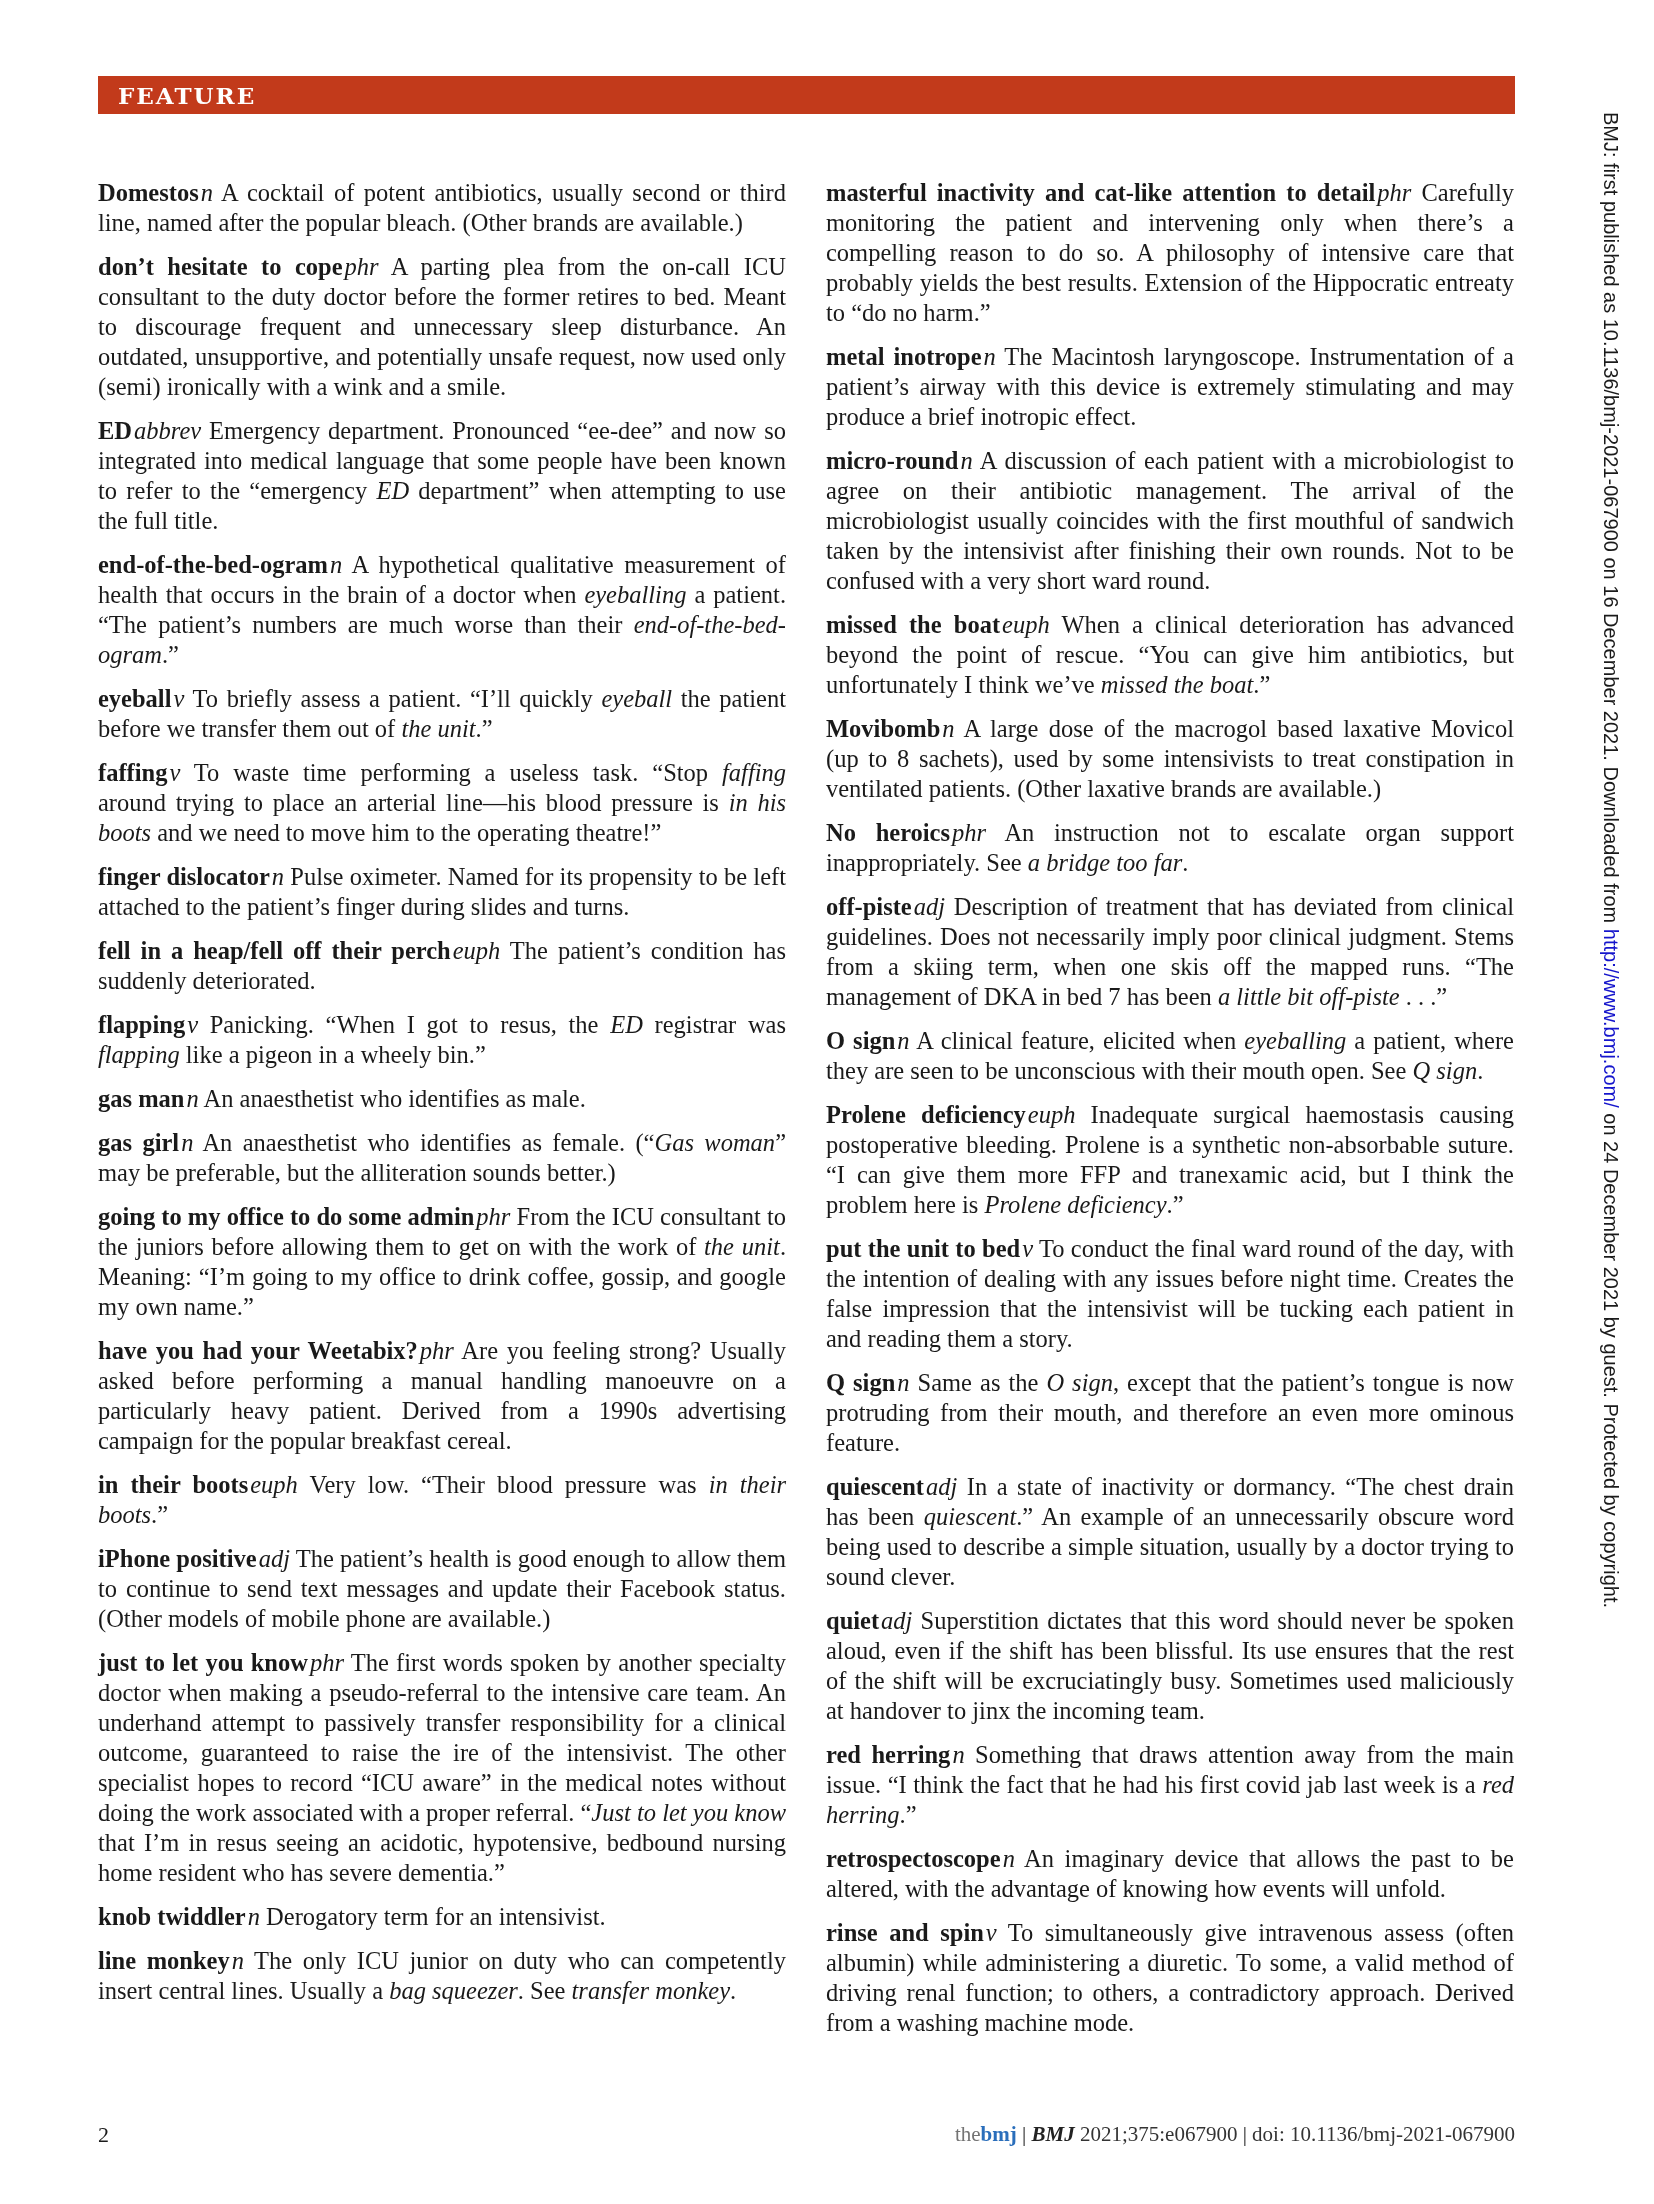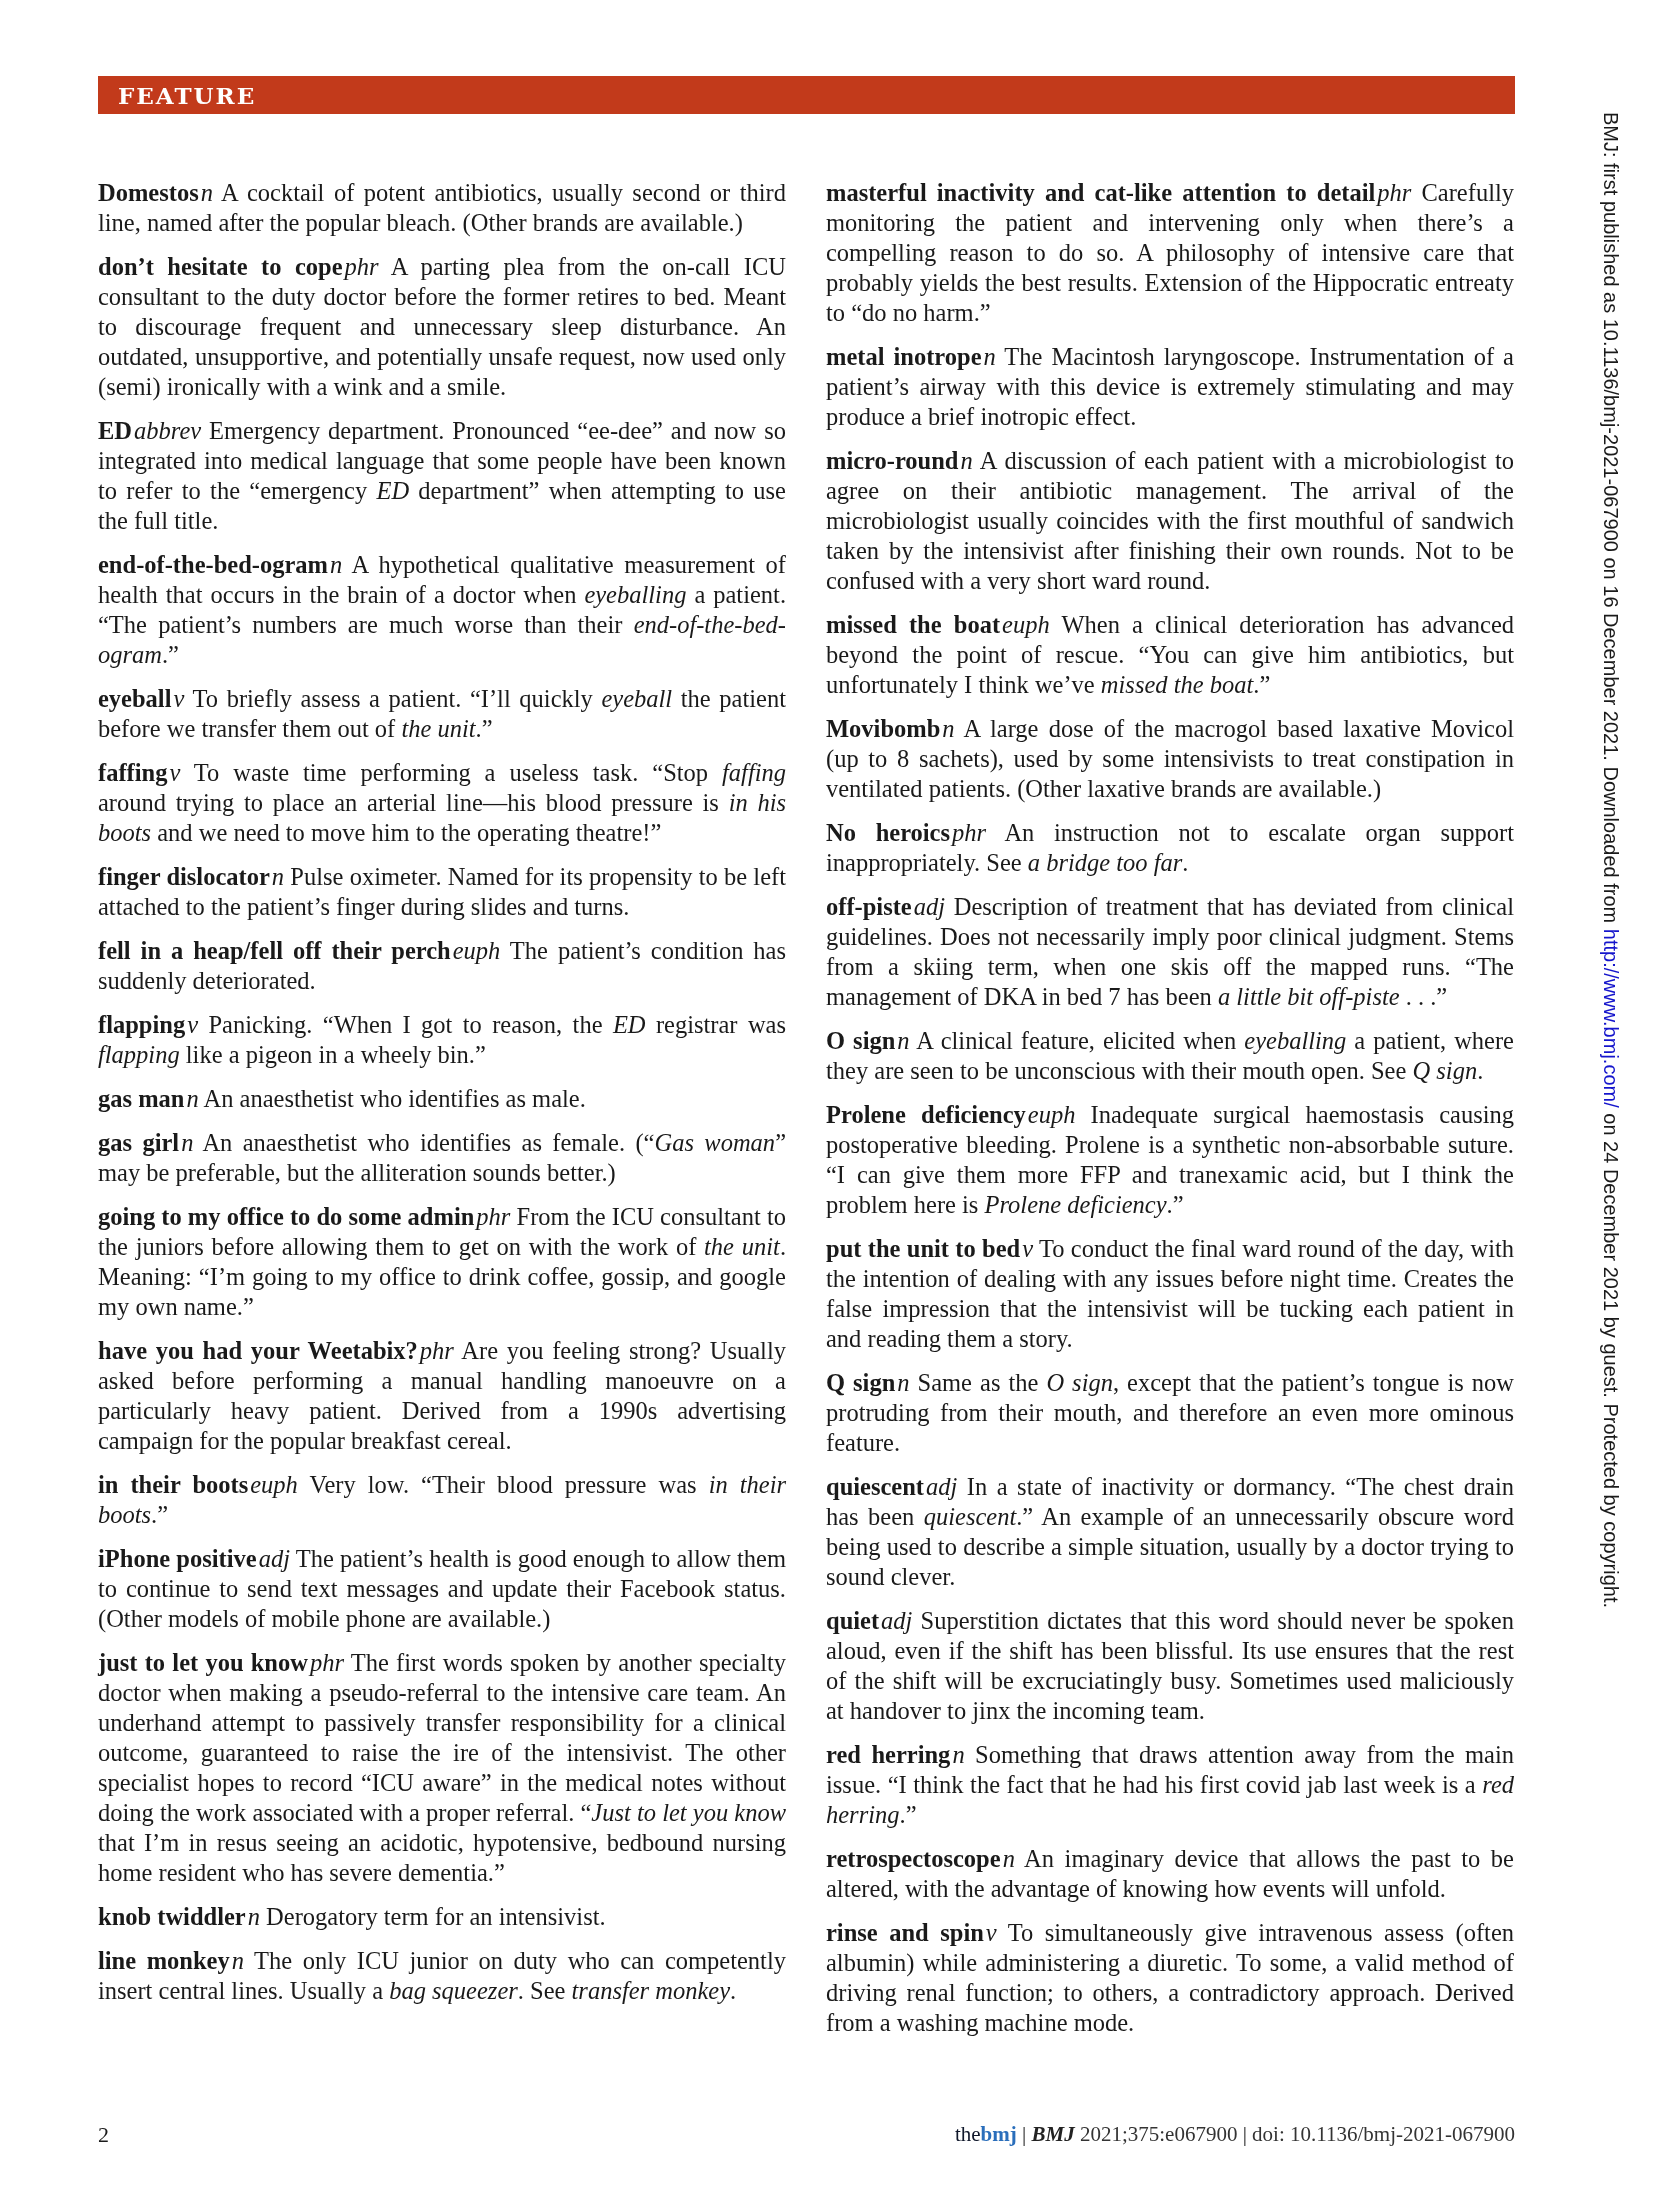--- a/index.html
+++ b/index.html
@@ -34,21 +34,21 @@
     font-family:"Liberation Sans", sans-serif; font-size:20px;
     color:#1a1a1a; white-space:nowrap;
   }
   .sidebar .r-link { color:#1515cc; }
   .footer {
     position:absolute; left:98px; top:2122px; width:1417px;
     font-size:21px; color:#333333;
   }
   .footer .page-num { float:left; font-size:22px; color:#1a1a1a; }
   .footer .citation { float:right; }
-  .citation .r-logo-the { color:#0f172a; }
+  .citation .r-logo-the { color:#737373; }
   .citation .r-logo-bmj { color:#2a6ebb; font-weight:bold; }
   .citation .r-cite-j   { font-weight:bold; font-style:italic; color:#222; }
   .citation .r-sep      { color:#222; }
 </style>
 </head>
 <body>
 
 <div class="banner" style="background: rgb(194, 58, 27);">
   <span class="banner-label">FEATURE</span>
 </div>
@@ -56,21 +56,21 @@
 <div class="columns">
   <div class="col">
       <p class="entry"><span class="r-term">Domestos</span><span class="r-pos">n</span><span> A cocktail of potent antibiotics, usually second or third line, named after the popular bleach. (Other brands are available.)</span></p>
       <p class="entry"><span class="r-term">don’t hesitate to cope</span><span class="r-pos">phr</span><span> A parting plea from the on-call ICU consultant to the duty doctor before the former retires to bed. Meant to discourage frequent and unnecessary sleep disturbance. An outdated, unsupportive, and potentially unsafe request, now used only (semi) ironically with a wink and a smile.</span></p>
       <p class="entry"><span class="r-term">ED</span><span class="r-pos">abbrev</span><span> Emergency department. Pronounced “ee-dee” and now so integrated into medical language that some people have been known to refer to the “emergency </span><span class="r-i">ED</span><span> department” when attempting to use the full title.</span></p>
       <p class="entry"><span class="r-term">end-of-the-bed-ogram</span><span class="r-pos">n</span><span> A hypothetical qualitative measurement of health that occurs in the brain of a doctor when </span><span class="r-i">eyeballing</span><span> a patient. “The patient’s numbers are much worse than their </span><span class="r-i">end-of-the-bed-ogram</span><span>.”</span></p>
       <p class="entry"><span class="r-term">eyeball</span><span class="r-pos">v</span><span> To briefly assess a patient. “I’ll quickly </span><span class="r-i">eyeball</span><span> the patient before we transfer them out of </span><span class="r-i">the unit</span><span>.”</span></p>
       <p class="entry"><span class="r-term">faffing</span><span class="r-pos">v</span><span> To waste time performing a useless task. “Stop </span><span class="r-i">faffing</span><span> around trying to place an arterial line—his blood pressure is </span><span class="r-i">in his boots</span><span> and we need to move him to the operating theatre!”</span></p>
       <p class="entry"><span class="r-term">finger dislocator</span><span class="r-pos">n</span><span> Pulse oximeter. Named for its propensity to be left attached to the patient’s finger during slides and turns.</span></p>
       <p class="entry"><span class="r-term">fell in a heap/fell off their perch</span><span class="r-pos">euph</span><span> The patient’s condition has suddenly deteriorated.</span></p>
-      <p class="entry"><span class="r-term">flapping</span><span class="r-pos">v</span><span> Panicking. “When I got to reason, the </span><span class="r-i">ED</span><span> registrar was </span><span class="r-i">flapping</span><span> like a pigeon in a wheely bin.”</span></p>
+      <p class="entry"><span class="r-term">flapping</span><span class="r-pos">v</span><span> Panicking. “When I got to resus, the </span><span class="r-i">ED</span><span> registrar was </span><span class="r-i">flapping</span><span> like a pigeon in a wheely bin.”</span></p>
       <p class="entry"><span class="r-term">gas man</span><span class="r-pos">n</span><span> An anaesthetist who identifies as male.</span></p>
       <p class="entry"><span class="r-term">gas girl</span><span class="r-pos">n</span><span> An anaesthetist who identifies as female. (“</span><span class="r-i">Gas woman</span><span>” may be preferable, but the alliteration sounds better.)</span></p>
       <p class="entry"><span class="r-term">going to my office to do some admin</span><span class="r-pos">phr</span><span> From the ICU consultant to the juniors before allowing them to get on with the work of </span><span class="r-i">the unit</span><span>. Meaning: “I’m going to my office to drink coffee, gossip, and google my own name.”</span></p>
       <p class="entry"><span class="r-term">have you had your Weetabix?</span><span class="r-pos">phr</span><span> Are you feeling strong? Usually asked before performing a manual handling manoeuvre on a particularly heavy patient. Derived from a 1990s advertising campaign for the popular breakfast cereal.</span></p>
       <p class="entry"><span class="r-term">in their boots</span><span class="r-pos">euph</span><span> Very low. “Their blood pressure was </span><span class="r-i">in their boots</span><span>.”</span></p>
       <p class="entry"><span class="r-term">iPhone positive</span><span class="r-pos">adj</span><span> The patient’s health is good enough to allow them to continue to send text messages and update their Facebook status. (Other models of mobile phone are available.)</span></p>
       <p class="entry"><span class="r-term">just to let you know</span><span class="r-pos">phr</span><span> The first words spoken by another specialty doctor when making a pseudo-referral to the intensive care team. An underhand attempt to passively transfer responsibility for a clinical outcome, guaranteed to raise the ire of the intensivist. The other specialist hopes to record “ICU aware” in the medical notes without doing the work associated with a proper referral. “</span><span class="r-i">Just to let you know</span><span> that I’m in resus seeing an acidotic, hypotensive, bedbound nursing home resident who has severe dementia.”</span></p>
       <p class="entry"><span class="r-term">knob twiddler</span><span class="r-pos">n</span><span> Derogatory term for an intensivist.</span></p>
       <p class="entry"><span class="r-term">line monkey</span><span class="r-pos">n</span><span> The only ICU junior on duty who can competently insert central lines. Usually a </span><span class="r-i">bag squeezer</span><span>. See </span><span class="r-i">transfer monkey</span><span>.</span></p>
     </div>

